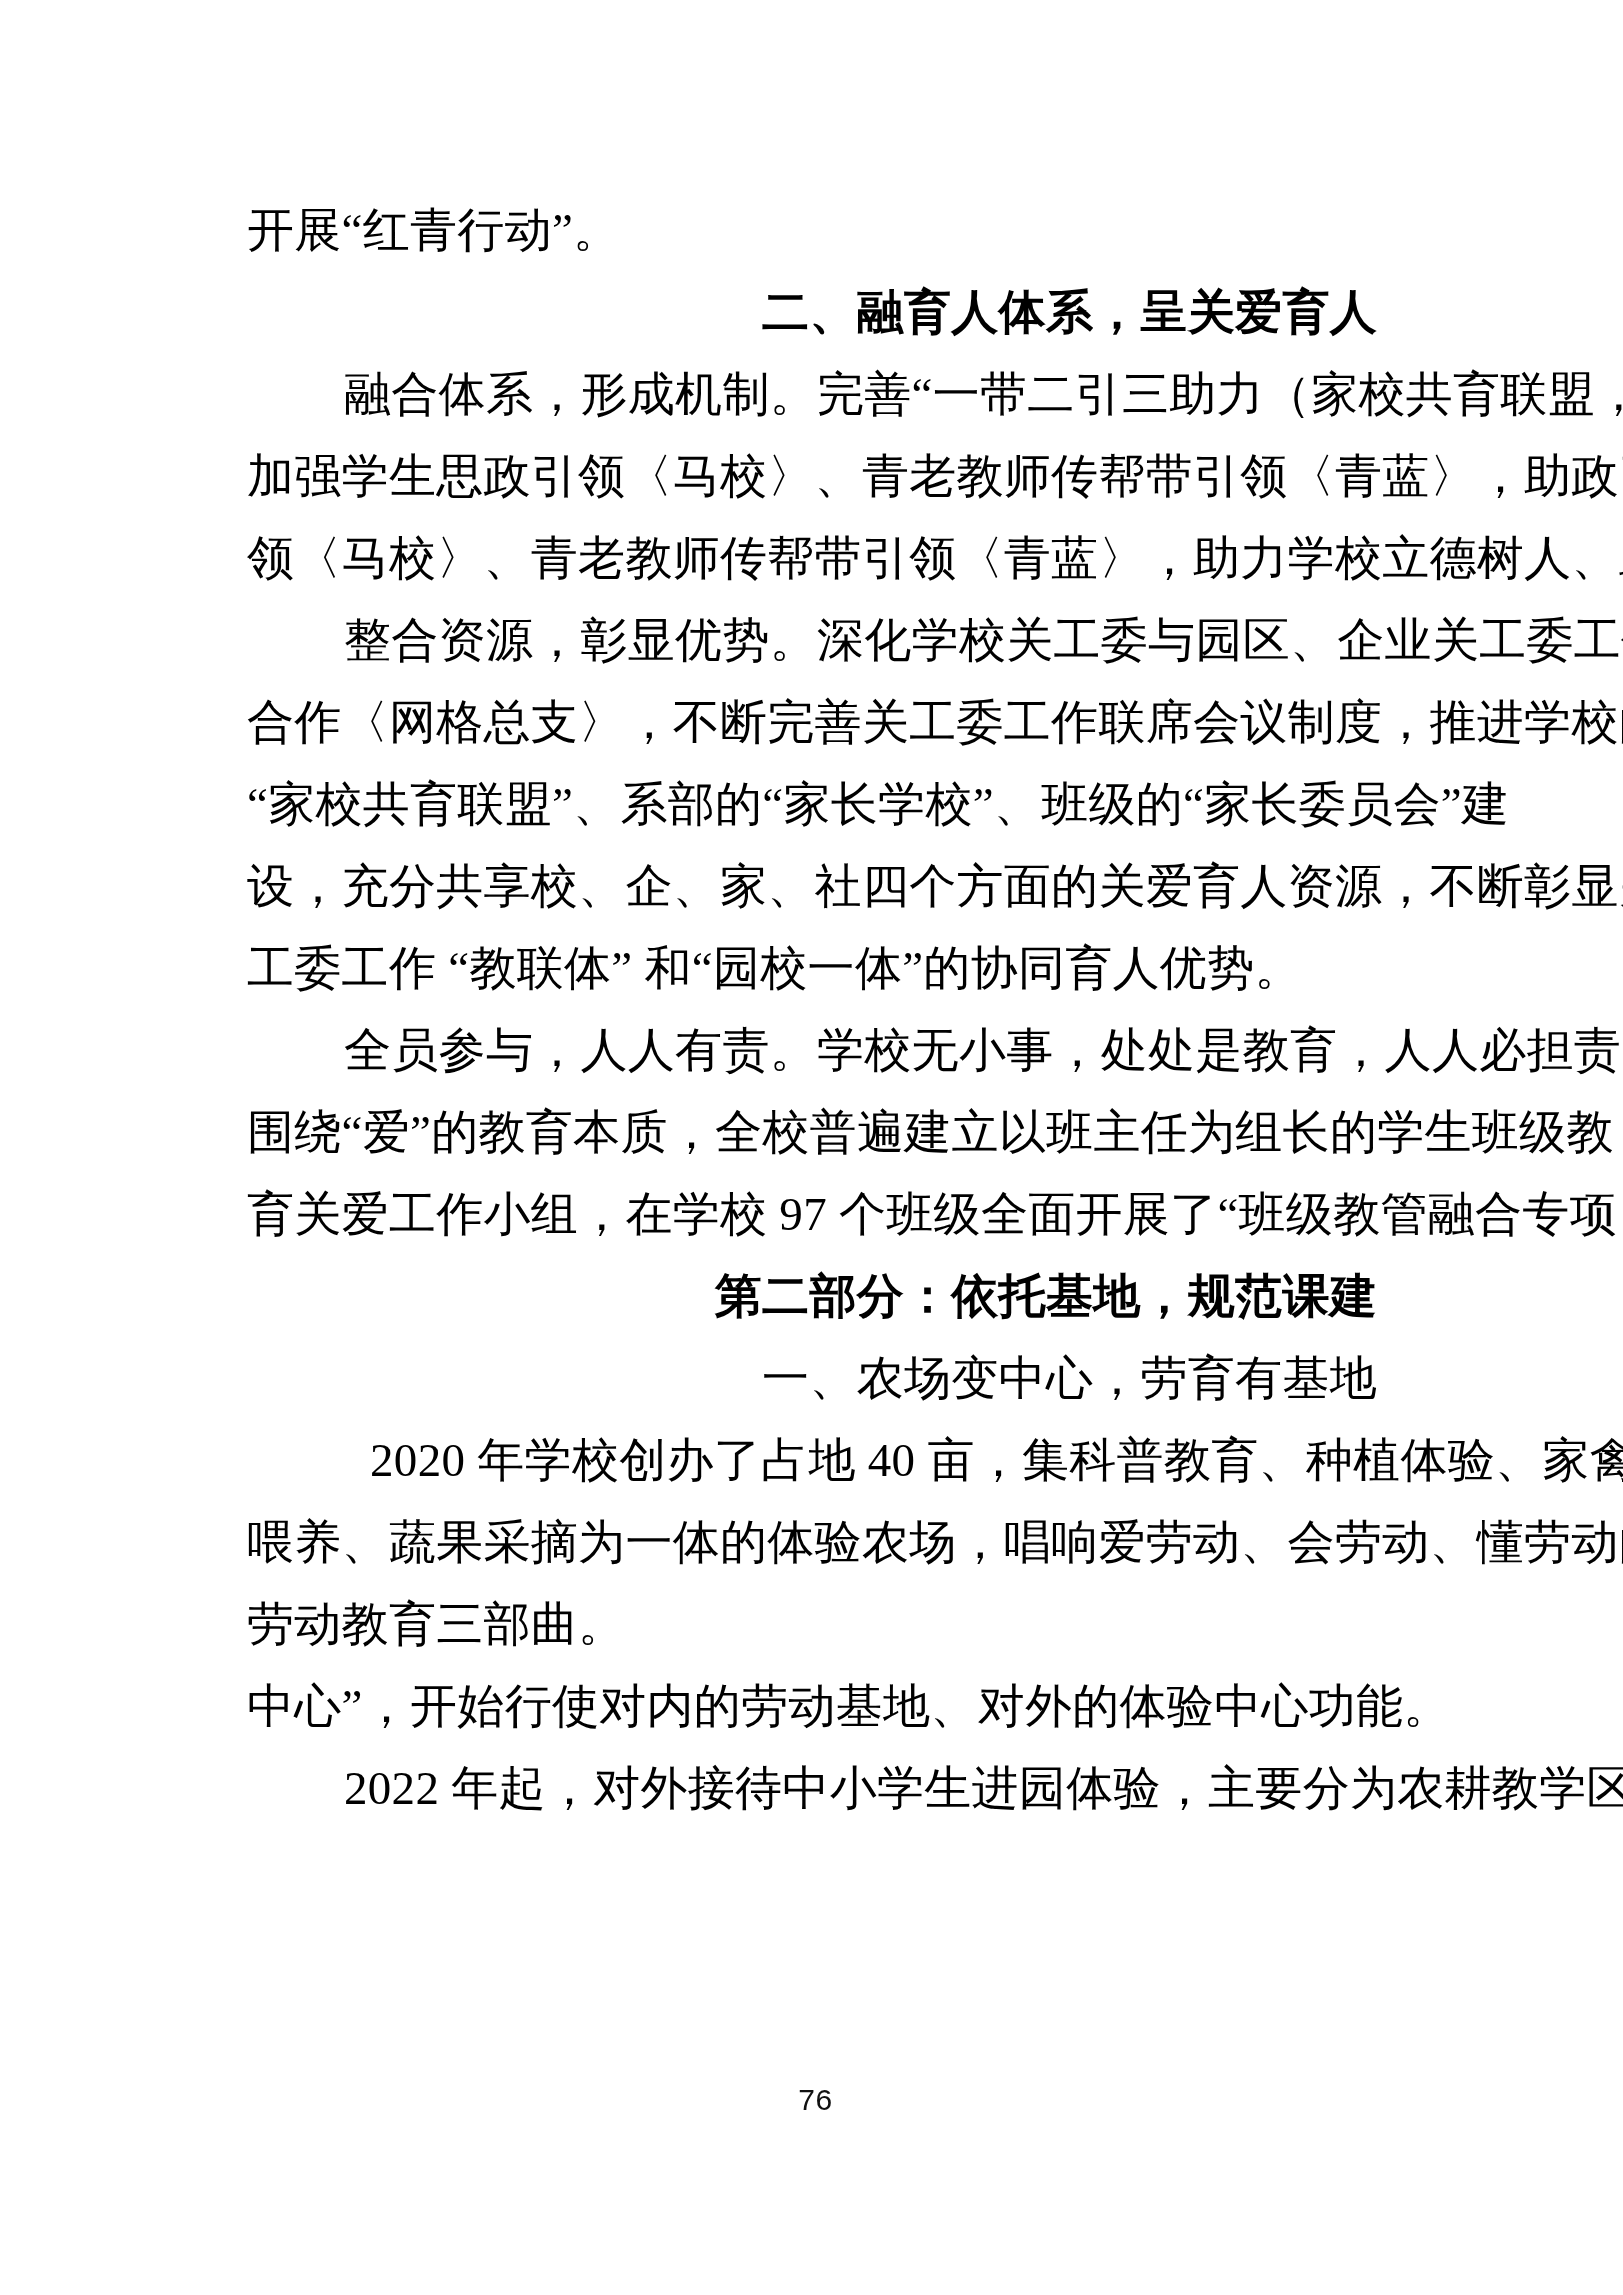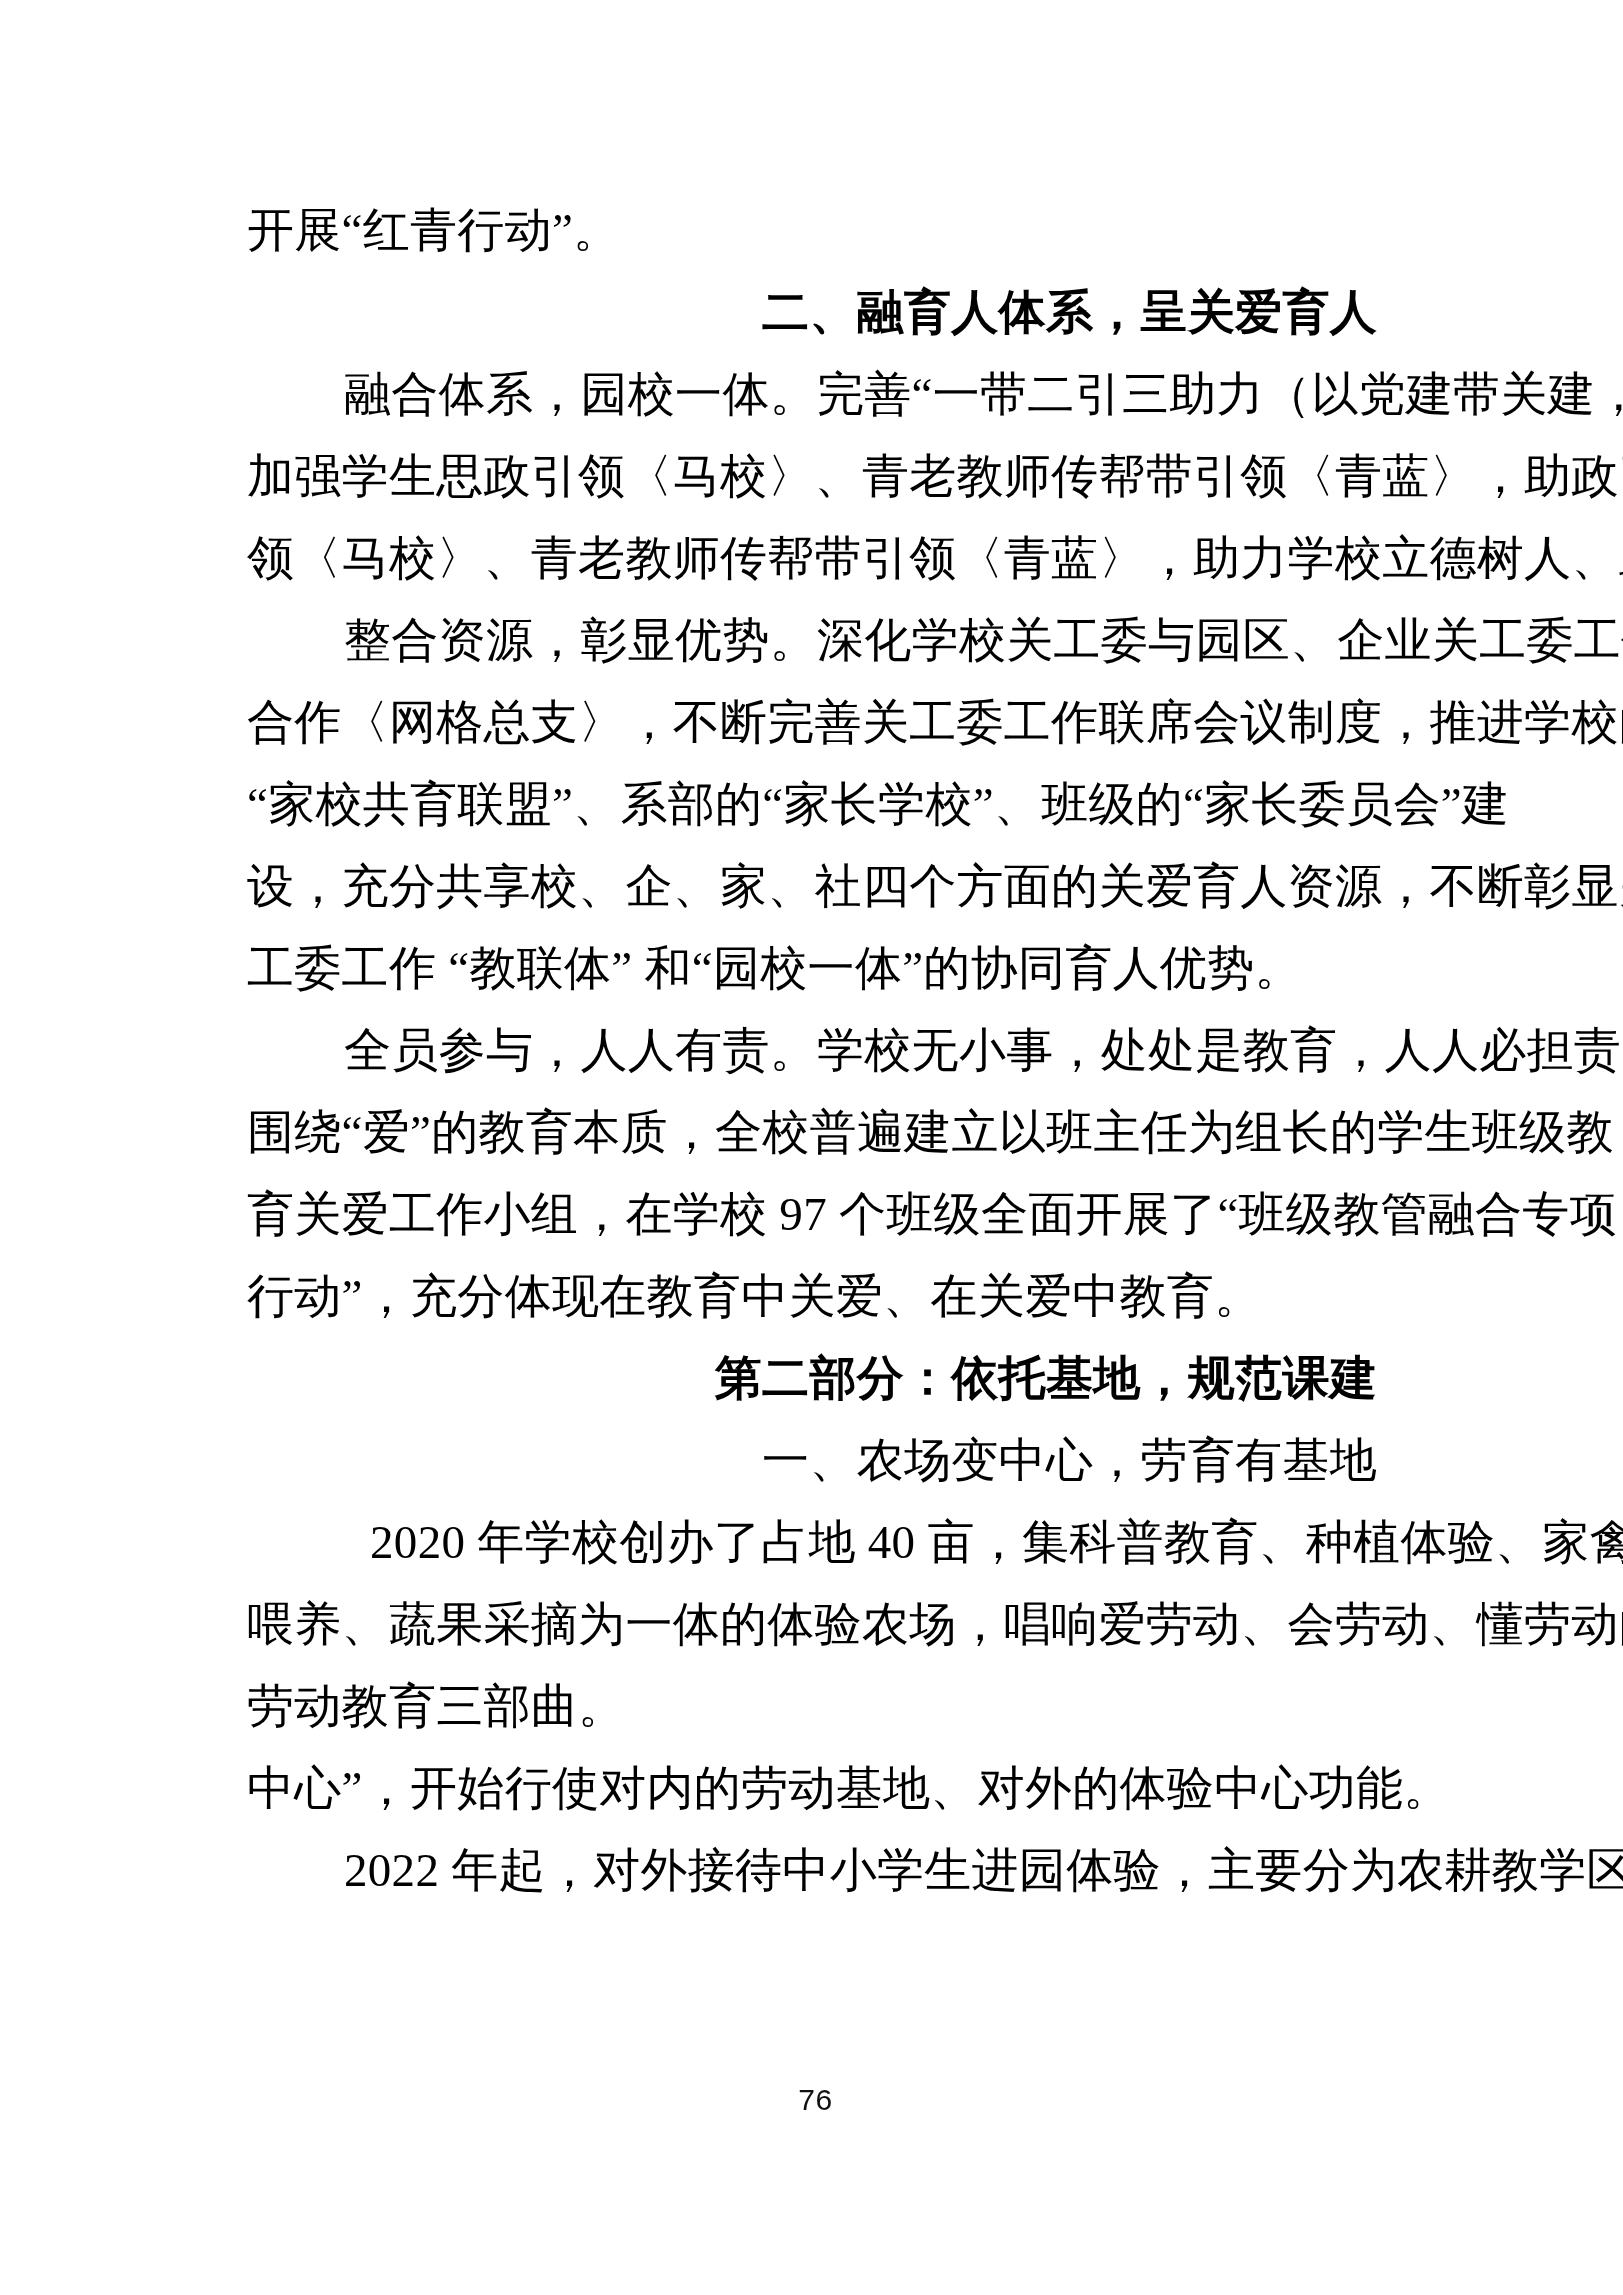--- a/index.html
+++ b/index.html
@@ -67,32 +67,31 @@
 </style>
 </head>
 <body>
 
 <div class="page">
 
   <div class="text-body">
 
     <div class="line">开展“红青行动”。</div>
     <div class="line bold indent-1">二、融育人体系，呈关爱育人</div>
-    <div class="line indent-2">融合体系，园校一体。完善“一带二引三助力（以党建带关建，</div>
+    <div class="line indent-2">融合体系，形成机制。完善“一带二引三助力（家校共育联盟，</div>
     <div class="line">加强学生思政引领〈马校〉、青老教师传帮带引领〈青蓝〉，助政引</div>
     <div class="line">领〈马校〉、青老教师传帮带引领〈青蓝〉，助力学校立德树人、助</div>
     <div class="line indent-2">整合资源，彰显优势。深化学校关工委与园区、企业关工委工作</div>
     <div class="line">合作〈网格总支〉，不断完善关工委工作联席会议制度，推进学校的</div>
     <div class="line">“家校共育联盟”、系部的“家长学校”、班级的“家长委员会”建</div>
     <div class="line">设，充分共享校、企、家、社四个方面的关爱育人资源，不断彰显关</div>
     <div class="line">工委工作 “教联体” 和“园校一体”的协同育人优势。</div>
     <div class="line indent-2">全员参与，人人有责。学校无小事，处处是教育，人人必担责。</div>
     <div class="line">围绕“爱”的教育本质，全校普遍建立以班主任为组长的学生班级教</div>
     <div class="line">育关爱工作小组，在学校 97 个班级全面开展了“班级教管融合专项</div>
-    <div class="line">行动”，充分体现在教育中关爱、在关爱中教育。</div>
     <div class="line bold indent-1">第二部分：依托基地，规范课建</div>
     <div class="line indent-1">一、农场变中心，劳育有基地</div>
     <div class="line indent-2plus"> 2020 年学校创办了占地 40 亩，集科普教育、种植体验、家禽</div>
     <div class="line">喂养、蔬果采摘为一体的体验农场，唱响爱劳动、会劳动、懂劳动的</div>
     <div class="line">劳动教育三部曲。</div>
     <div class="line">中心”，开始行使对内的劳动基地、对外的体验中心功能。</div>
     <div class="line indent-2">2022 年起，对外接待中小学生进园体验，主要分为农耕教学区、</div>
 
   </div>
 

